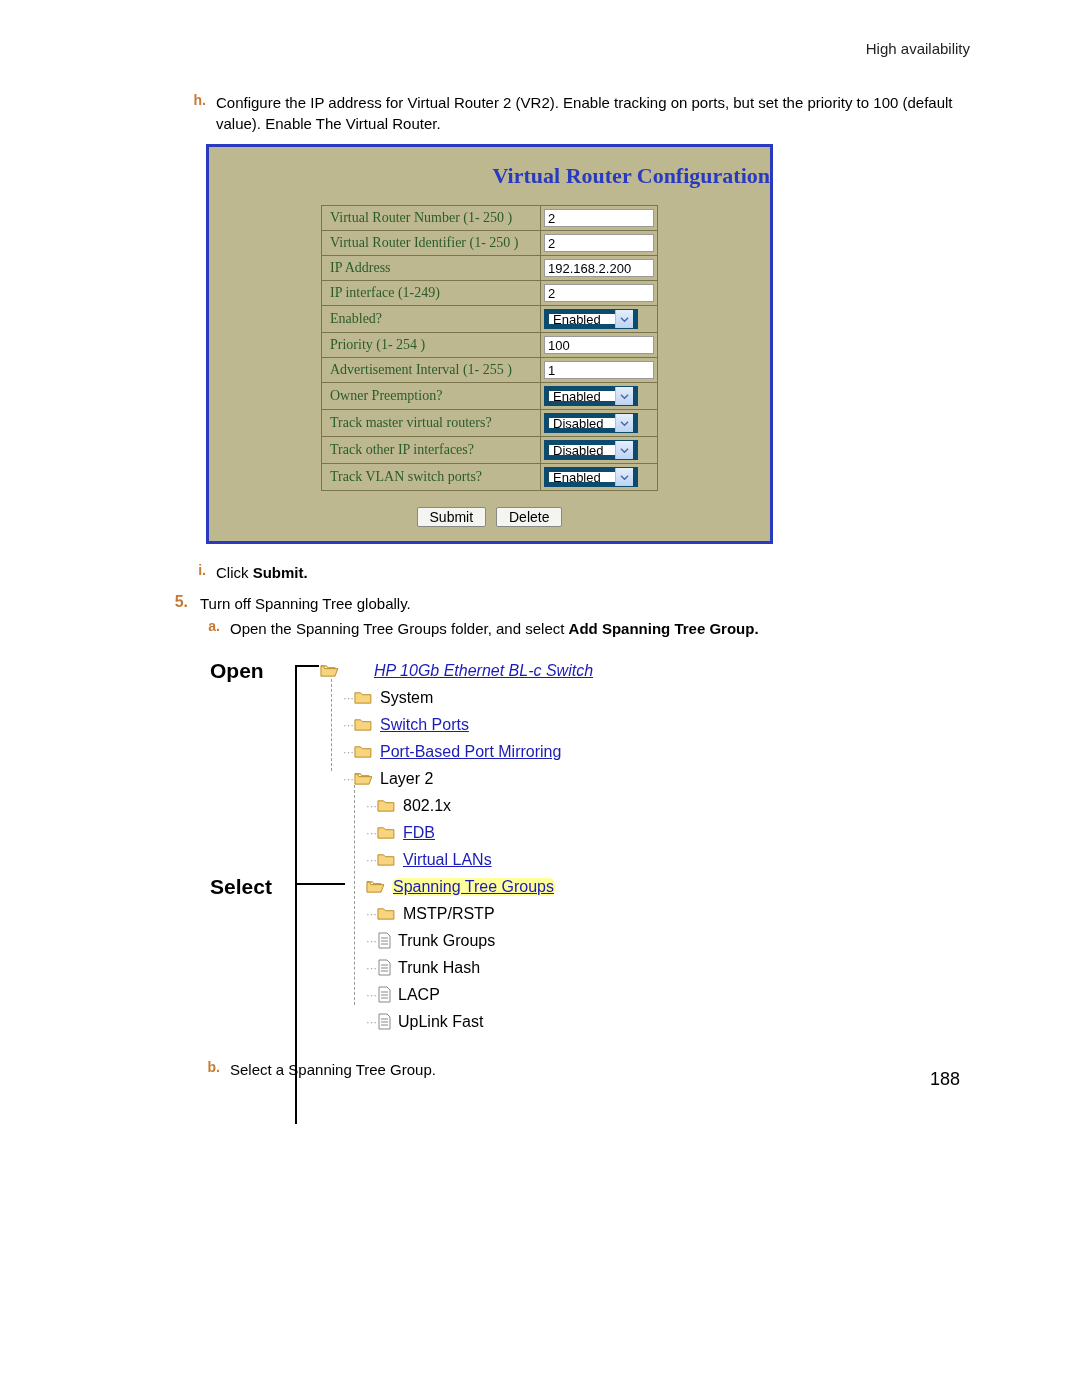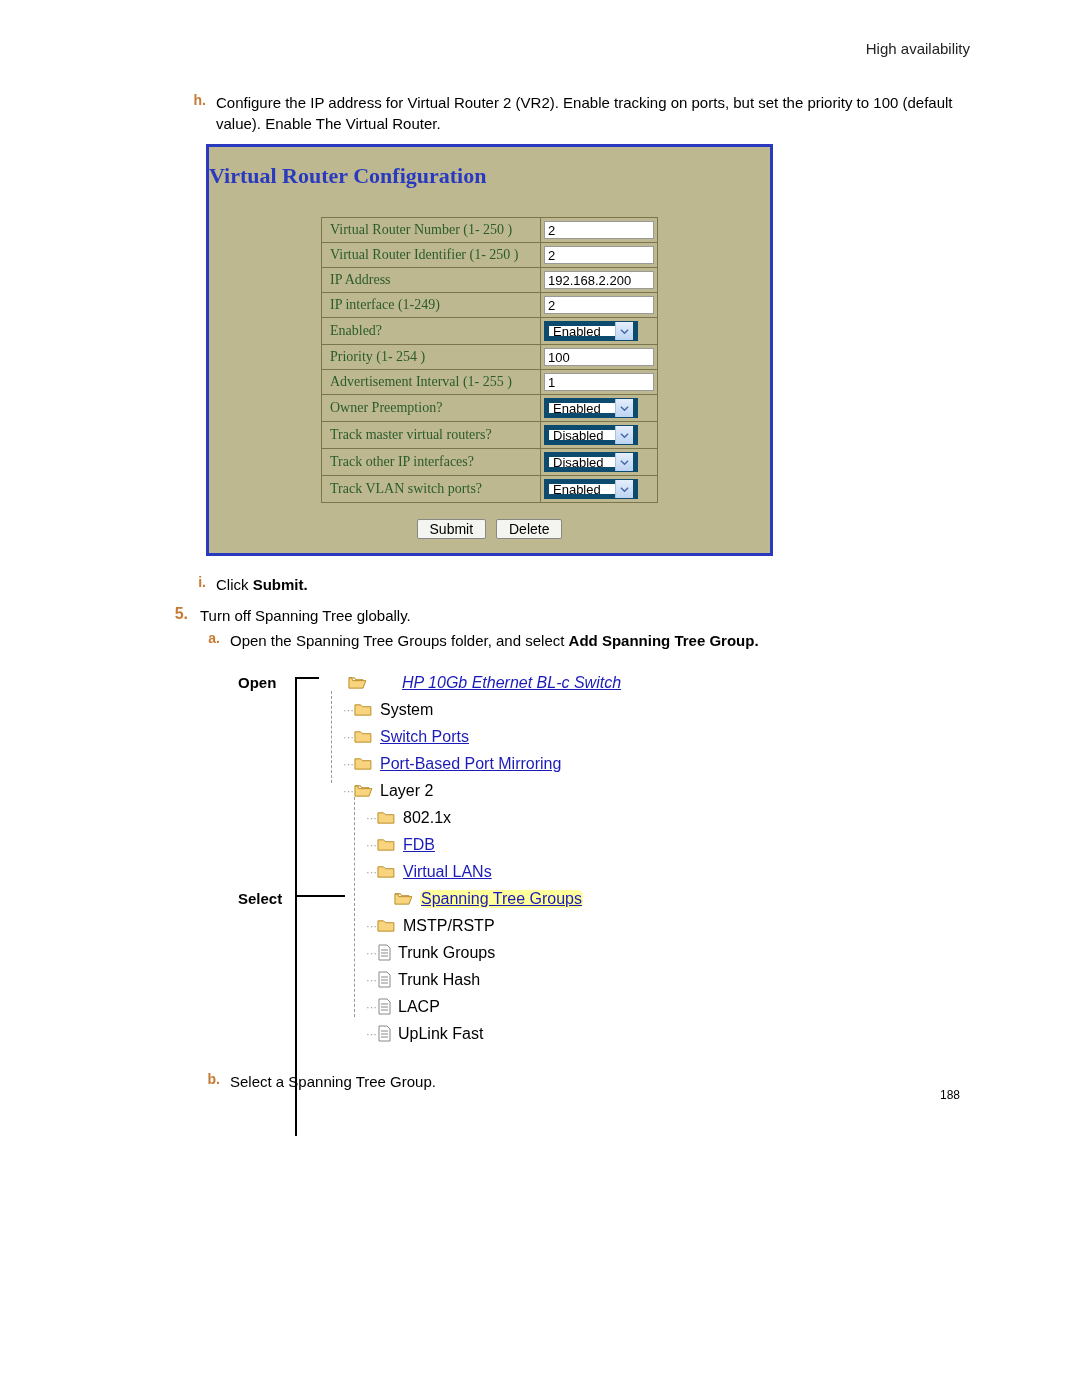--- a/index.html
+++ b/index.html
@@ -57,26 +57,26 @@
   
   .config-shot {
     margin: 10px 0 18px 96px;
     width: 567px;
     border: 3px solid #2a3abf;
     background: #bdb88f;
     padding: 0;
     box-sizing: border-box;
   }
   .config-title {
-    text-align: left;
+    text-align: right;
     font-family: Georgia, 'Times New Roman', serif;
     font-size: 22px;
     color: #2a3abf;
     font-weight: bold;
-    margin: 16px 0 28px 0;
+    margin: 16px 0 16px 0;
   }
   .config-table {
     margin: 0 auto 16px auto;
     border-collapse: collapse;
   }
   .config-table td {
     border: 1px solid #7a754c;
     padding: 4px 10px 4px 8px;
     font-family: Georgia, 'Times New Roman', serif;
     font-size: 14px;
@@ -150,23 +150,22 @@
   }
   .tree-row {
     display: flex;
     align-items: center;
     height: 27px;
     margin: 0;
   }
   .leader {
     display: inline-block;
     font-weight: bold;
-    font-size: 15px;
+    font-size: 21px;
     color: #000;
-    margin-left: 28px;
   }
   .folder-icon {
     display: inline-flex;
     width: 19px;
     height: 15px;
     margin-right: 7px;
     flex-shrink:0;
   }
   .doc-icon {
     display:inline-flex;
@@ -205,21 +204,21 @@
   }
   .vdots-1 { position:absolute; left:121px; top:28px; height:92px; border-left:1px dashed #999; }
   .vdots-2 { position:absolute; left:144px; top:134px; height:220px; border-left:1px dashed #999; }
   .hbranch { position:absolute; height:2px; background:#000; }
   .dotlead { color:#999; font-size:11px; }
 
   .page-num {
     position: absolute;
     right: 120px;
     bottom: 34px;
-    font-size: 12px;
+    font-size: 18px;
   }
 </style>
 </head>
 <body>
 
 <div class="page">
   <div class="header-right">High availability</div>
 
   <div class="step-line indent-h">
     <div class="step-marker">h.</div>

